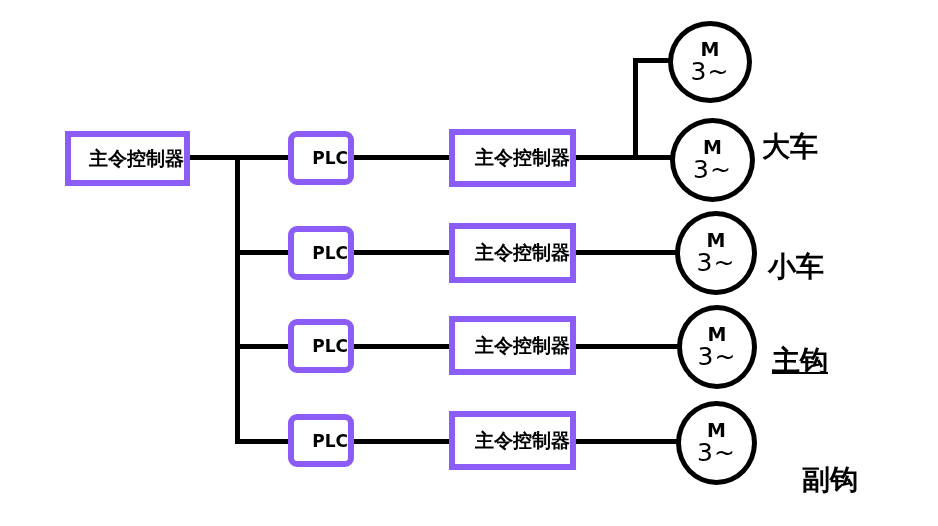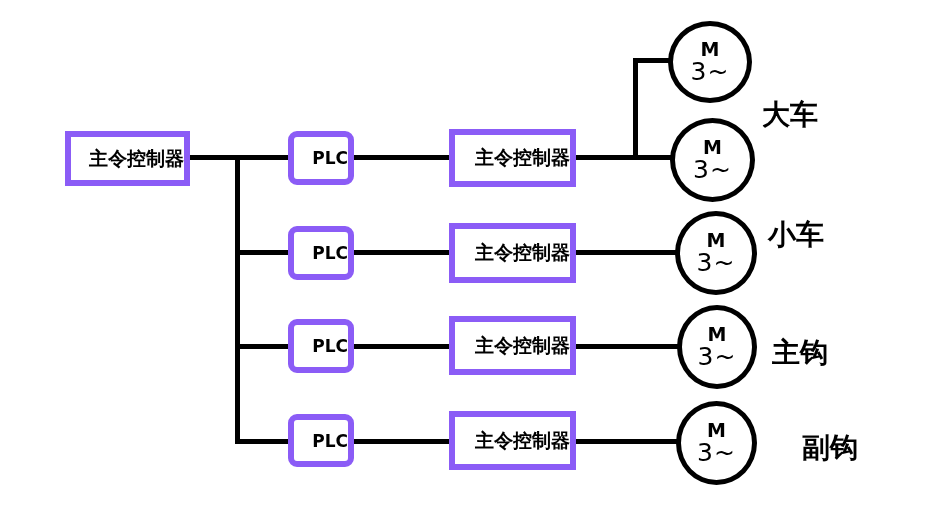--- a/index.html
+++ b/index.html
@@ -57,20 +57,21 @@
     line-height: 26px;
     letter-spacing: 1px;
   }
   .out-label {
     position: absolute;
     font-weight: bold;
     font-size: 28px;
     line-height: 30px;
     white-space: nowrap;
     z-index: 2;
+    margin-top: 32px;
   }
 </style>
 </head>
 <body>
 
 <div id="canvas">
 
   <div class="box" style="left:65px; top:131px; width:125px; height:55px;">
     <span>主令控制器</span>
   </div>
@@ -121,21 +122,21 @@
   </div>
   <div class="line" style="left:354px; top:344px; width:95px; height:5px;"></div>
   <div class="box" style="left:449px; top:316px; width:127px; height:59px;">
     <span>主令控制器</span>
   </div>
   <div class="line" style="left:576px; top:344px; width:103px; height:5px;"></div>
   <div class="motor" style="left:677px; top:305px; width:80px; height:84px;">
     <span class="m-letter">M</span>
     <span class="m-phase">3~</span>
   </div>
-  <div class="out-label" style="left:772px; top:338px;">主钩</div>
+  <div class="out-label" style="left:772px; top:314px;text-decoration:underline;">主钩</div>
 
   <div class="box plc" style="left:288px; top:414px; width:66px; height:53px;">
     <span>PLC</span>
   </div>
   <div class="line" style="left:354px; top:439px; width:95px; height:5px;"></div>
   <div class="box" style="left:449px; top:411px; width:127px; height:59px;">
     <span>主令控制器</span>
   </div>
   <div class="line" style="left:576px; top:439px; width:102px; height:5px;"></div>
   <div class="motor" style="left:676px; top:401px; width:81px; height:84px;">

